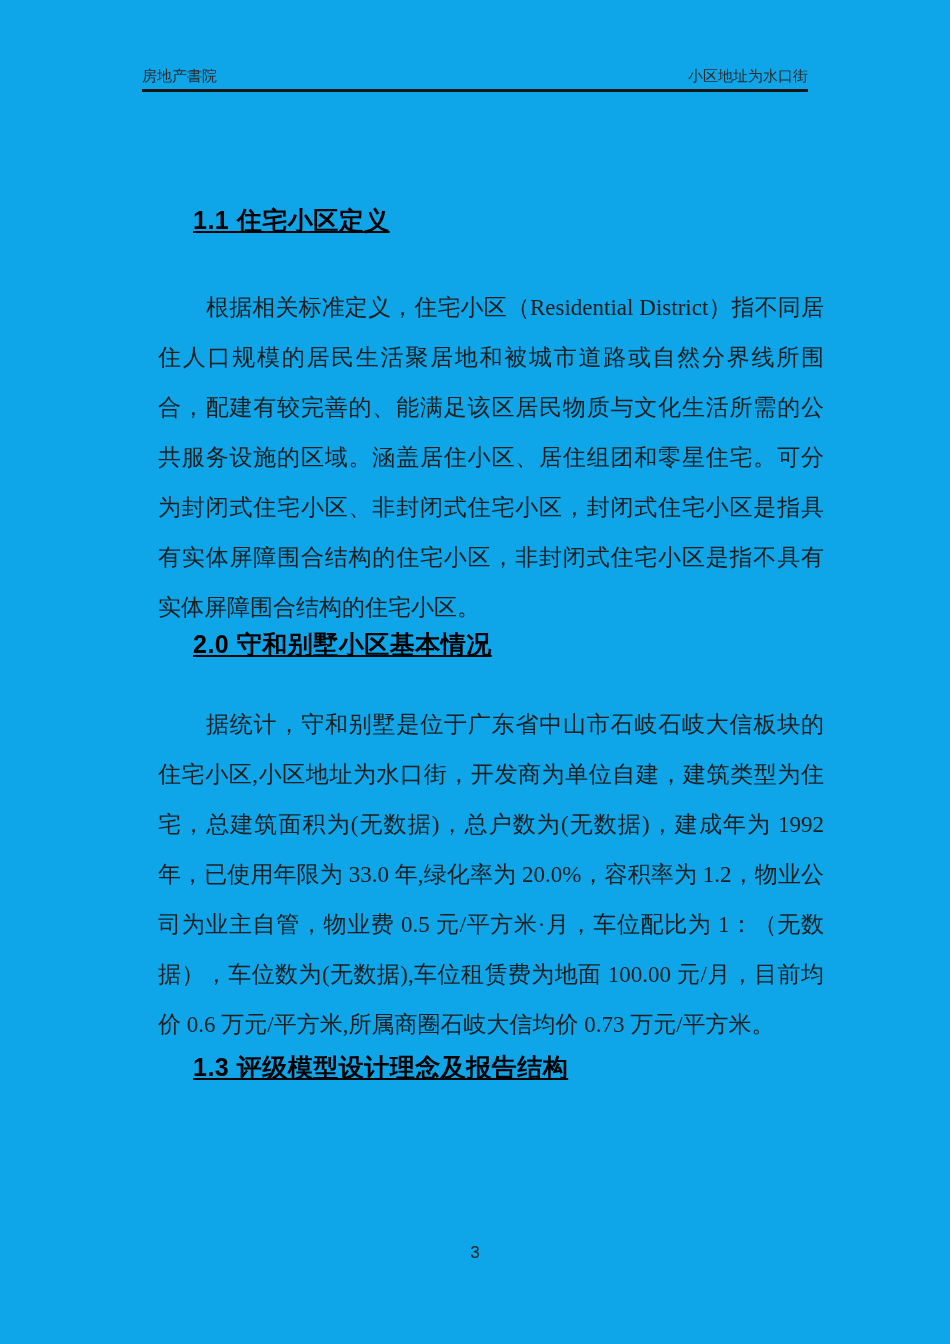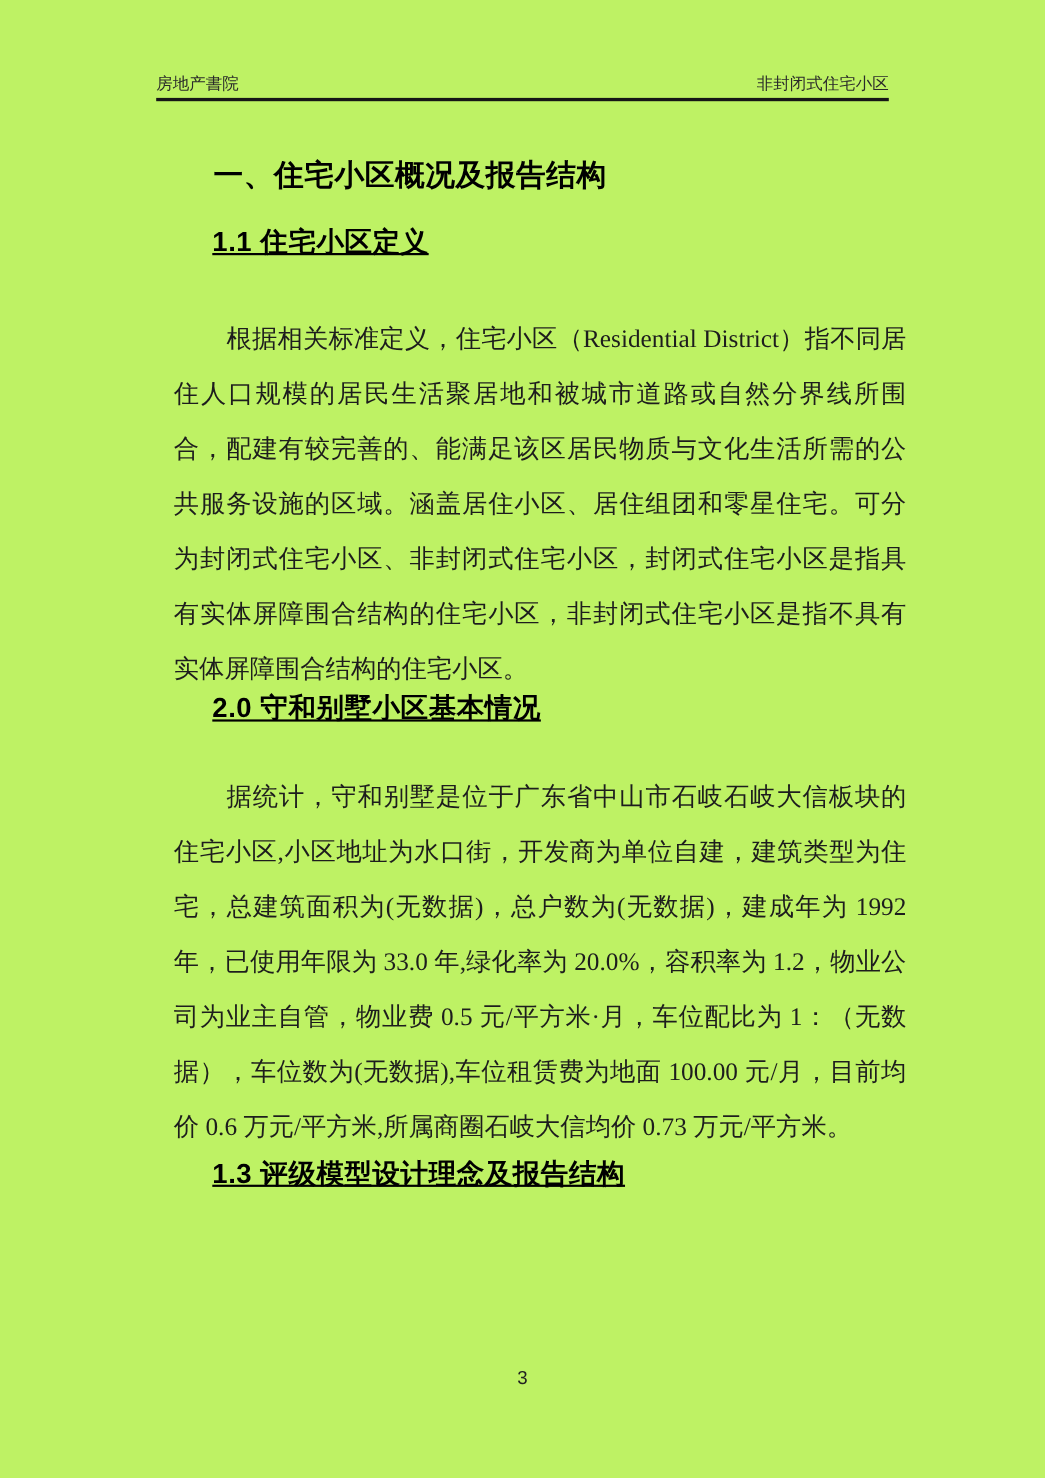--- a/index.html
+++ b/index.html
@@ -4,21 +4,21 @@
 <style>
   html, body {
     margin: 0;
     padding: 0;
     background: #ffffff;
   }
   .page {
     position: relative;
     width: 950px;
     height: 1344px;
-    background: #bef264;
+    background: #0ea5e9;
     overflow: hidden;
     font-family: "Liberation Serif", serif;
     color: #111111;
   }
   .header {
     position: absolute;
     left: 142px;
     top: 0;
     width: 666px;
     height: 86px;
@@ -85,24 +85,23 @@
     color: #222222;
   }
 </style>
 </head>
 <body>
 
 <div class="page">
 
   <div class="header">
     <span>房地产書院</span>
-    <span>非封闭式住宅小区</span>
+    <span>小区地址为水口街</span>
   </div>
 
-  <h1 class="doc-title">一、住宅小区概况及报告结构</h1>
 
   <h2 class="sec-h" id="h11">1.1 住宅小区定义</h2>
   <p class="para" id="p1">根据相关标准定义，住宅小区（Residential District）指不同居住人口规模的居民生活聚居地和被城市道路或自然分界线所围合，配建有较完善的、能满足该区居民物质与文化生活所需的公共服务设施的区域。涵盖居住小区、居住组团和零星住宅。可分为封闭式住宅小区、非封闭式住宅小区，封闭式住宅小区是指具有实体屏障围合结构的住宅小区，非封闭式住宅小区是指不具有实体屏障围合结构的住宅小区。</p>
 
   <h2 class="sec-h" id="h12">2.0 守和别墅小区基本情况</h2>
   <p class="para" id="p2">据统计，守和别墅是位于广东省中山市石岐石岐大信板块的住宅小区,小区地址为水口街，开发商为单位自建，建筑类型为住宅，总建筑面积为(无数据)，总户数为(无数据)，建成年为 1992 年，已使用年限为 33.0 年,绿化率为 20.0%，容积率为 1.2，物业公司为业主自管，物业费 0.5 元/平方米·月，车位配比为 1：（无数据），车位数为(无数据),车位租赁费为地面 100.00 元/月，目前均价 0.6 万元/平方米,所属商圈石岐大信均价 0.73 万元/平方米。</p>
 
   <h2 class="sec-h" id="h13">1.3 评级模型设计理念及报告结构</h2>
 
   <div class="page-num">3</div>

